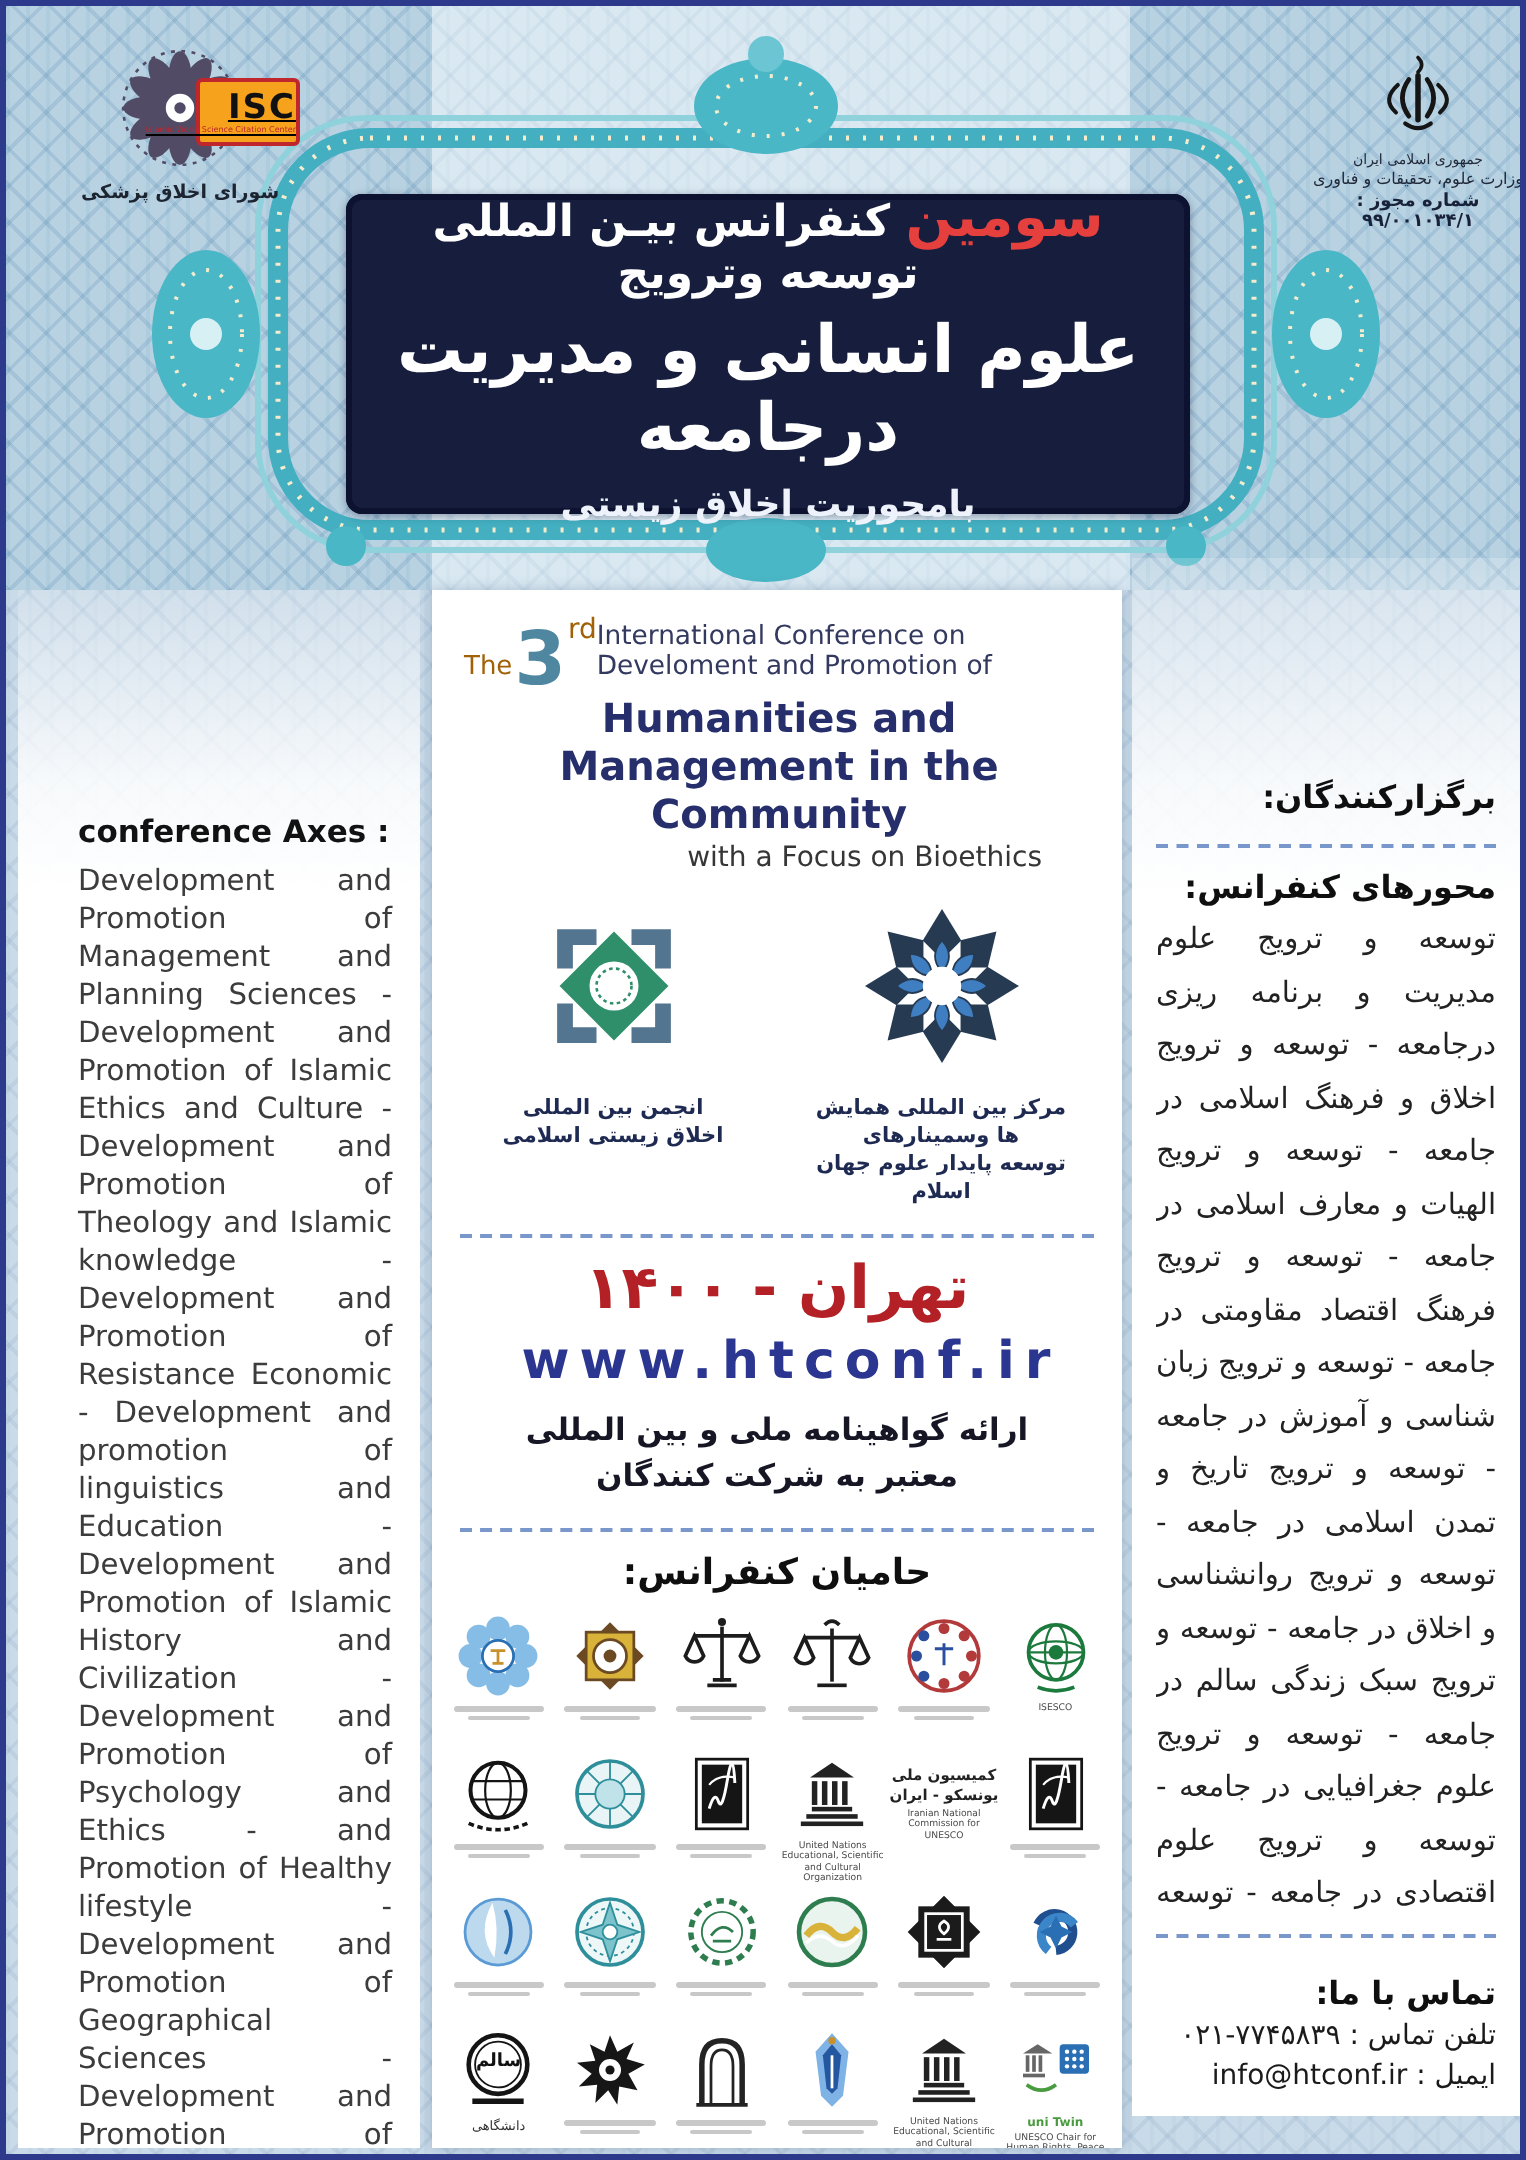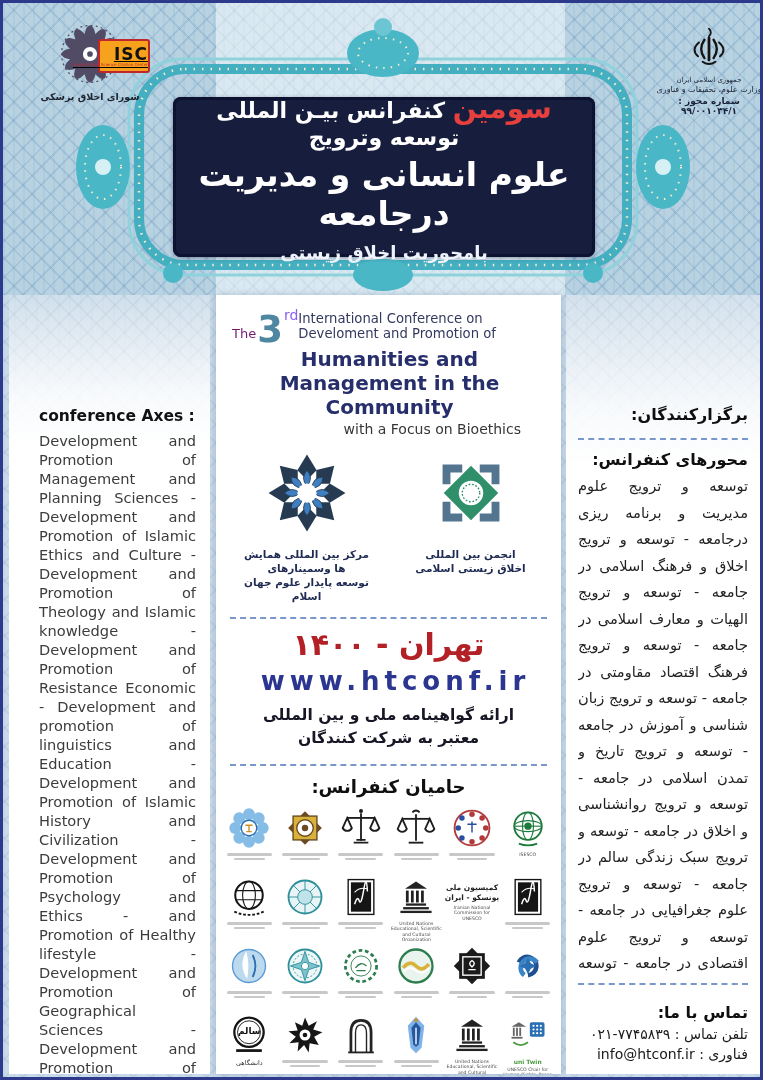--- a/index.html
+++ b/index.html
@@ -65,23 +65,23 @@
   .axes-h{ font-size:15.5px; font-weight:bold; color:#121212; margin-bottom:6px; }
   .axes-b{ font-size:14.6px; line-height:19px; text-align:justify; }
 
   .card{
     position:absolute; left:213px; top:292px; width:345px; height:779px;
     background:#fff; box-shadow:0 0 6px rgba(60,90,130,.3);
     overflow:hidden;
   }
   .title-blk{ padding:16px 14px 0 16px; color:#27306b; }
   .t-row{ display:flex; align-items:flex-end; justify-content:center; }
-  .t-the{ font-size:13px; color:#701a75; padding-bottom:4px; }
+  .t-the{ font-size:13px; color:#a16207; padding-bottom:4px; }
   .t-num{ font-size:37px; font-weight:800; color:#4f86a0; line-height:30px; margin:0 1px; }
-  .t-ord{ font-size:14px; color:#8b5cf6; align-self:flex-start; margin-top:-4px; }
+  .t-ord{ font-size:14px; color:#a16207; align-self:flex-start; margin-top:-4px; }
   .t-l1{ font-size:13.2px; color:#33395f; padding-bottom:4px; }
   .t-l2{ font-size:20px; font-weight:800; text-align:center; color:#262f6b; margin-top:2px; }
   .t-l3{ font-size:14px; color:#363636; text-align:right; padding-right:26px; margin-top:2px; }
 
   .orglogos{ display:flex; justify-content:center; gap:34px; margin-top:14px; }
   .orglogo{ width:130px; text-align:center; }
   .orglogo .cap{ font-size:10.5px; font-weight:bold; color:#1e2a52; line-height:14px; margin-top:8px; direction:rtl;}
 
   .dash{ border-top:2px dashed #7a97cc; margin:14px 14px 0 14px; }
   .city{ font-size:30px; font-weight:800; color:#b32025; text-align:center; margin-top:8px; direction:rtl;}
@@ -97,21 +97,21 @@
   .ov{ position:absolute; inset:0; display:flex; align-items:center; justify-content:center; }
   .ov.fa{ font-size:9px; font-weight:bold; color:#111; padding-bottom:8px; }
   .smudge{ height:2.5px; background:#9a9a9a; border-radius:2px; margin:3px auto 0; width:82%; opacity:.55;}
   .smudge.s2{ width:55%; margin-top:2px; }
   .cap-en{ font-size:4.6px; line-height:5.4px; color:#4a4a4a; margin-top:2px; padding:0 1px; }
   .cap-fa{ font-size:6.5px; color:#333; margin-top:2px; direction:rtl; }
   .tagline{ font-size:6px; font-weight:bold; color:#4a9b3f; margin-top:1px; }
   .tb-lines{ font-size:7.5px; font-weight:bold; color:#222; direction:rtl; line-height:10px; padding-top:8px;}
 
   .col-right{
-    position:absolute; left:563px; top:292px; width:194px; height:779px;
+    position:absolute; left:563px; top:276px; width:194px; height:779px;
     background:linear-gradient(180deg, rgba(255,255,255,.2) 0px, rgba(255,255,255,.85) 110px, #fff 170px);
     padding:110px 12px 12px 12px; direction:rtl; color:#222;
     display:flex; flex-direction:column;
   }
   .r-h{ font-size:16px; font-weight:800; color:#0f0f0f; margin-bottom:4px; }
   .r-p{ font-size:15px; line-height:25px; text-align:justify; }
   .r-dash{ border-top:2px dashed #7a97cc; margin:10px 0; }
   .r-axes{ font-size:14.6px; line-height:26.5px; text-align:justify; flex:1 1 auto; min-height:0; overflow:hidden; }
   .r-contact{ margin-top:8px; }
   .r-line{ font-size:14px; margin-top:4px; color:#1a1a1a; }
@@ -212,20 +212,37 @@
         <span class="t-the">The</span>
         <span class="t-num">3</span>
         <span class="t-ord">rd</span>
         <span class="t-l1">International Conference on Develoment and Promotion of</span>
       </div>
       <div class="t-l2">Humanities and Management in the Community</div>
       <div class="t-l3">with a Focus on Bioethics</div>
     </div>
 
     <div class="orglogos">
+      <div class="orglogo">
+        <svg width="84" height="84" viewBox="0 0 96 96">
+          <rect x="26" y="26" width="44" height="44" transform="rotate(45 48 48)" fill="#2f8f6a"></rect>
+          <g fill="none" stroke="#54758f" stroke-width="9">
+            <path d="M20 38V20h18"></path>
+              <path d="M58 20h18v18"></path>
+              <path d="M76 58v18H58"></path>
+              <path d="M38 76H20V58"></path>
+          </g>
+          <circle cx="48" cy="48" r="14" fill="#fff"></circle>
+          <circle cx="48" cy="48" r="10" fill="none" stroke="#2f8f6a" stroke-width="1.5" stroke-dasharray="2 2"></circle>
+        </svg>
+        <div class="cap">
+          <div>انجمن بین المللی</div>
+          <div>اخلاق زیستی اسلامی</div>
+        </div>
+      </div>
       <div class="orglogo">
         <svg width="90" height="84" viewBox="0 0 96 96">
           <defs>
             <path id="kite" d="M48 4l11 18-11 11-11-11z"></path>
             <path id="drop" d="M48 22q8 9 0 18-8-9 0-18z"></path>
           </defs>
           <g fill="#263a52">
             <use href="#kite"></use>
               <use href="#kite" transform="rotate(45 48 48)"></use>
               <use href="#kite" transform="rotate(90 48 48)"></use>
@@ -245,37 +262,20 @@
               <use href="#drop" transform="rotate(270 48 48)"></use>
             <use href="#drop" transform="rotate(315 48 48)"></use>
           </g>
           <circle cx="48" cy="48" r="11" fill="#fff"></circle>
         </svg>
         <div class="cap">
           <div>مرکز بین المللی همایش ها وسمینارهای</div>
           <div>توسعه پایدار علوم جهان اسلام</div>
         </div>
       </div>
-      <div class="orglogo">
-        <svg width="84" height="84" viewBox="0 0 96 96">
-          <rect x="26" y="26" width="44" height="44" transform="rotate(45 48 48)" fill="#2f8f6a"></rect>
-          <g fill="none" stroke="#54758f" stroke-width="9">
-            <path d="M20 38V20h18"></path>
-              <path d="M58 20h18v18"></path>
-              <path d="M76 58v18H58"></path>
-              <path d="M38 76H20V58"></path>
-          </g>
-          <circle cx="48" cy="48" r="14" fill="#fff"></circle>
-          <circle cx="48" cy="48" r="10" fill="none" stroke="#2f8f6a" stroke-width="1.5" stroke-dasharray="2 2"></circle>
-        </svg>
-        <div class="cap">
-          <div>انجمن بین المللی</div>
-          <div>اخلاق زیستی اسلامی</div>
-        </div>
-      </div>
     </div>
 
     <div class="dash"></div>
 
     <div class="city">تهران - ۱۴۰۰</div>
     <div class="site">www.htconf.ir</div>
     <div class="cert">ارائه گواهینامه ملی و بین المللی معتبر به شرکت کنندگان</div>
 
     <div class="dash"></div>
 
@@ -615,18 +615,18 @@
     <div class="r-h">محورهای کنفرانس:</div>
     <div class="r-axes">توسعه و ترویج علوم مدیریت و برنامه ریزی درجامعه - توسعه و ترویج اخلاق و فرهنگ اسلامی در جامعه - توسعه و ترویج الهیات و معارف اسلامی در جامعه - توسعه و ترویج فرهنگ اقتصاد مقاومتی در جامعه - توسعه و ترویج زبان شناسی و آموزش در جامعه - توسعه و ترویج تاریخ و تمدن اسلامی در جامعه - توسعه و ترویج روانشناسی و اخلاق در جامعه - توسعه و ترویج سبک زندگی سالم در جامعه - توسعه و ترویج علوم جغرافیایی در جامعه - توسعه و ترویج علوم اقتصادی در جامعه - توسعه و ترویج علوم سیاسی در جامعه - توسعه و ترویج فقه و حقوق در جامعه - توسعه و ترویج علوم تربیتی در جامعه - توسعه و ترویج هنر ایرانی در جامعه - توسعه و ترویج علم در جامعه</div>
     <div class="r-dash"></div>
     <div class="r-contact">
       <div class="r-h">تماس با ما:</div>
       <div class="r-line">
         <span>تلفن تماس :</span>
         <bdi>۰۲۱-۷۷۴۵۸۳۹</bdi>
       </div>
       <div class="r-line">
-        <span>فناوری :</span>
+        <span>ایمیل :</span>
         <bdi>info@htconf.ir</bdi>
       </div>
     </div>
   </div>
 </div>
 
 </body></html>

